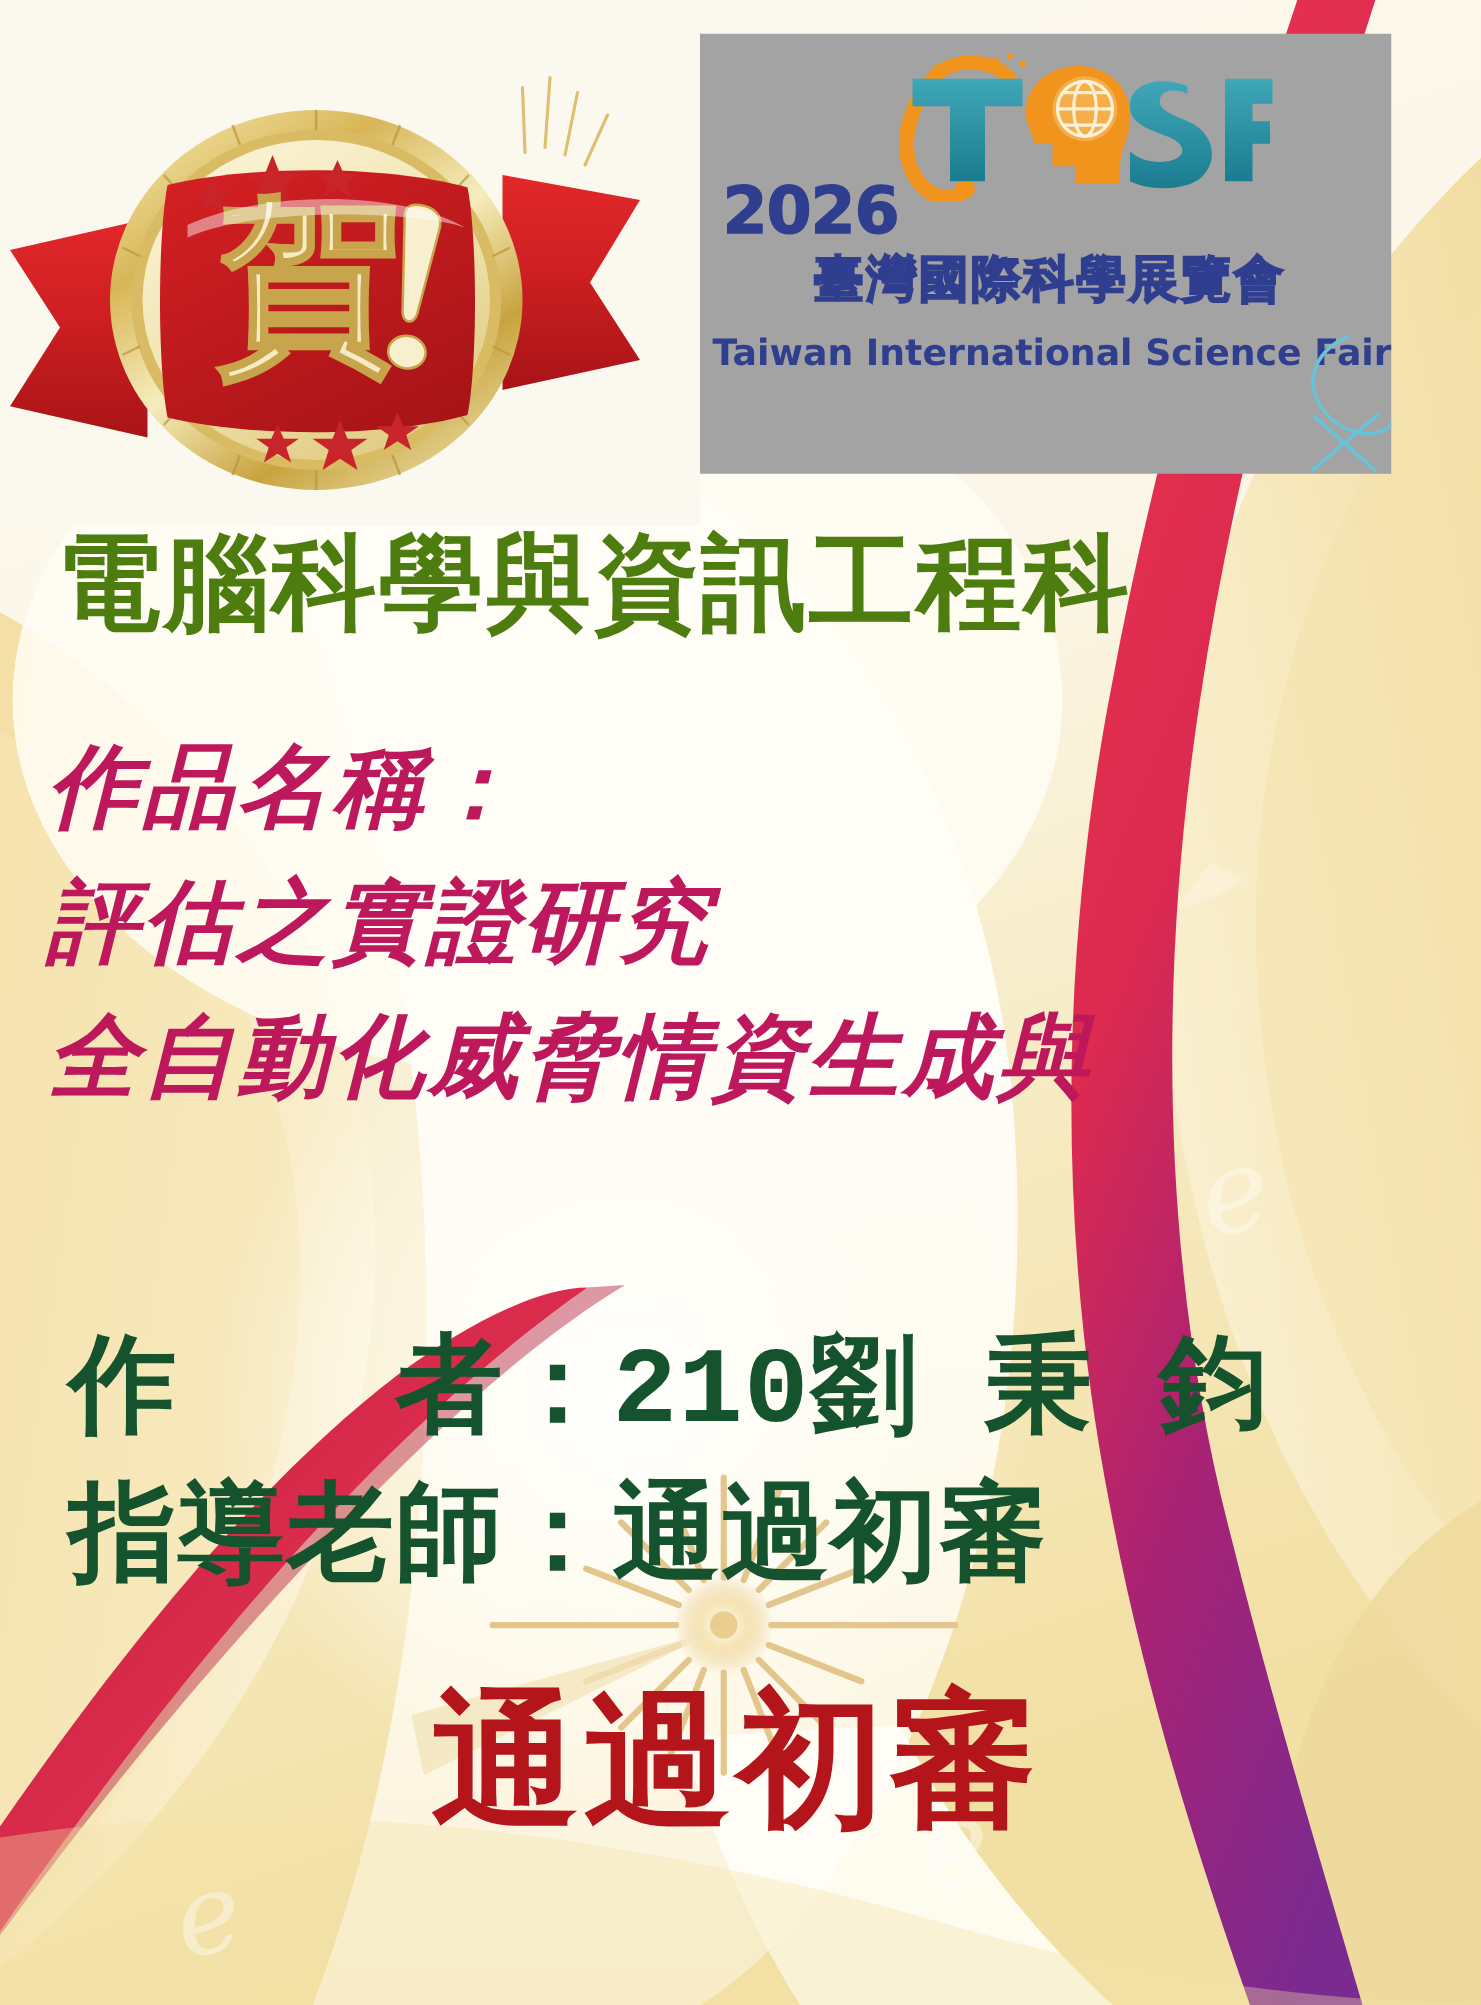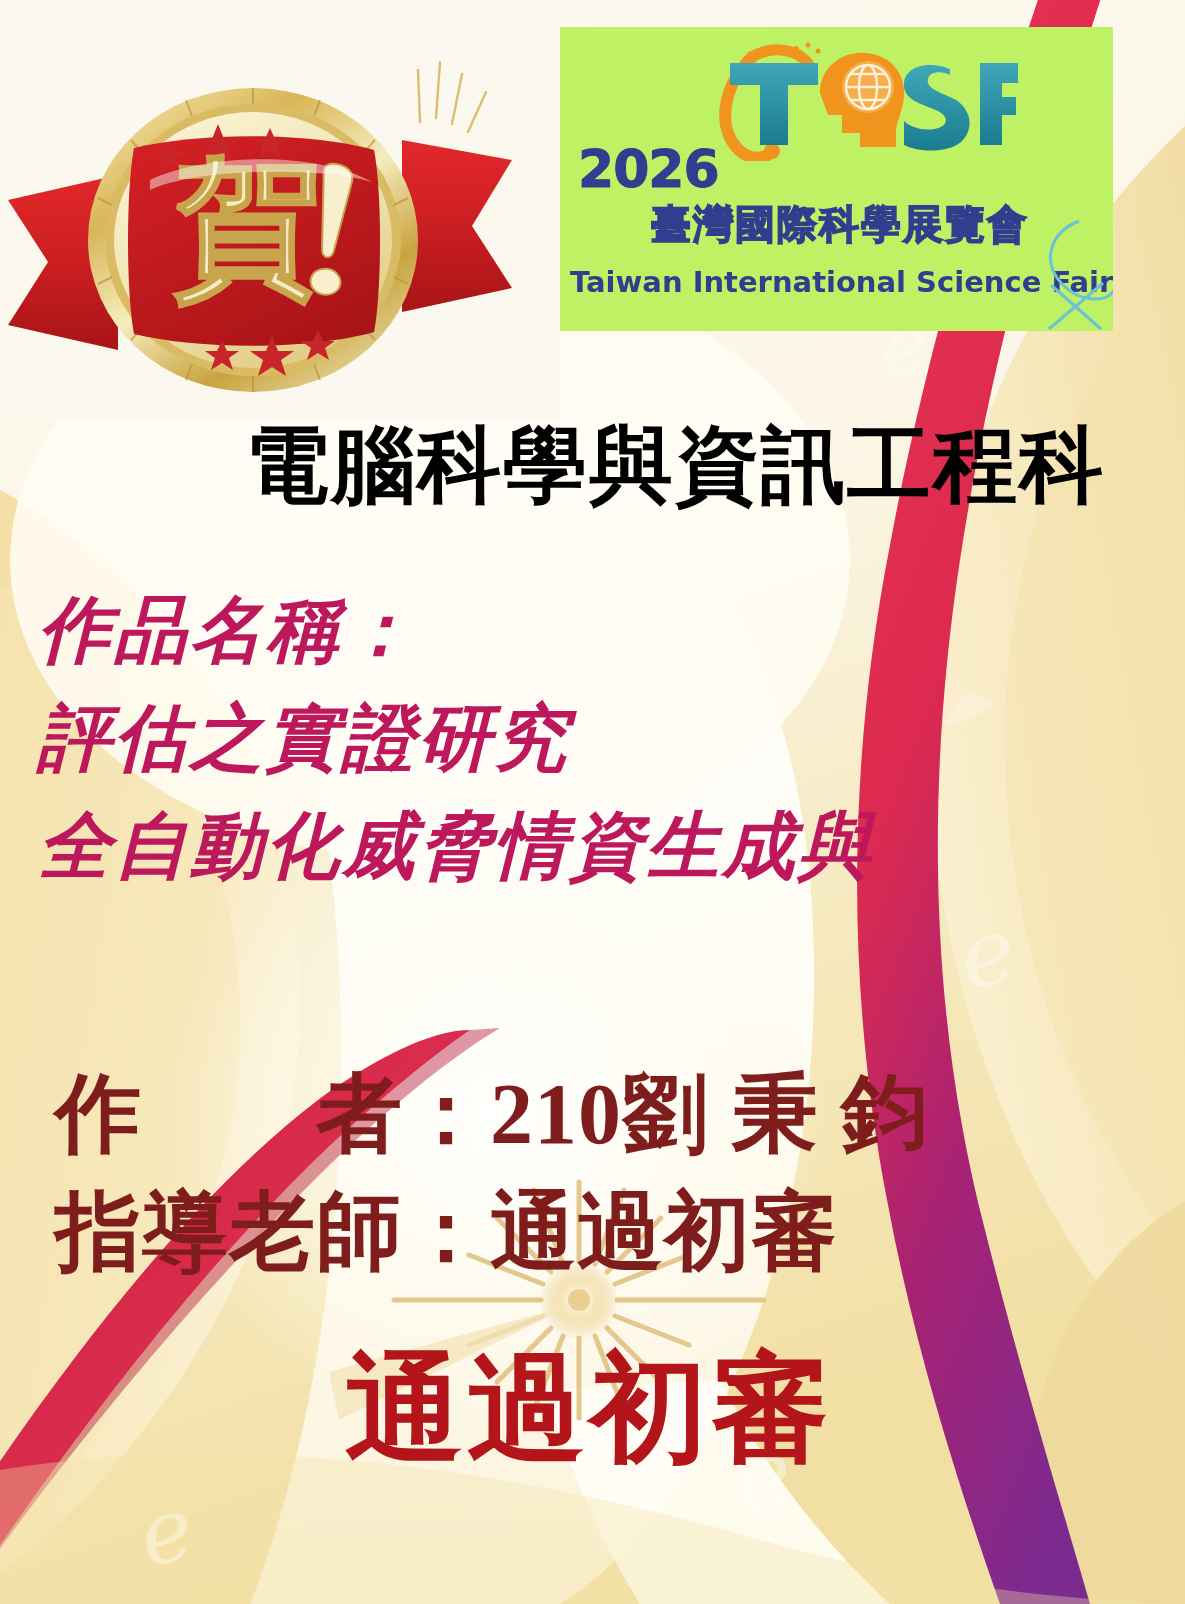--- a/index.html
+++ b/index.html
@@ -26,22 +26,22 @@
     width: 1185px;
     height: 1604px;
   }
 
   
   .logo-plate {
     position: absolute;
     left: 560px;
     top: 27px;
     width: 553px;
-    height: 304px;
-    background: #bef264;
+    height: 352px;
+    background: #a3a3a3;
     overflow: hidden;
   }
   .logo-year {
     position: absolute;
     left: 18px;
     top: 112px;
     font-family: "DejaVu Sans", sans-serif;
     font-weight: bold;
     font-size: 52px;
     letter-spacing: -1px;
@@ -92,28 +92,27 @@
     width: 520px;
     height: 360px;
   }
 
   
   .dept-title {
     position: absolute;
     left: 45px;
     top: 418px;
     width: 1060px;
-    font-family: Liberation Serif, serif;
+    font-family: Liberation Sans, sans-serif;
     font-weight: bold;
     font-size: 84px;
     line-height: 96px;
     letter-spacing: 2px;
-    color: #000000;
-    white-space: nowrap;
-    text-align: right;
+    color: #4d7c0f;
+    white-space: nowrap;
   }
 
   .work-block {
     position: absolute;
     left: 38px;
     top: 575px;
     width: 1080px;
   }
   .work-line {
     font-family: "DejaVu Serif", "Liberation Serif", serif;
@@ -126,26 +125,26 @@
     white-space: nowrap;
   }
 
   .people-block {
     position: absolute;
     left: 55px;
     top: 1055px;
     width: 1090px;
   }
   .people-line {
-    font-family: Liberation Serif, serif;
+    font-family: Liberation Mono, monospace;
     font-weight: bold;
     font-size: 86px;
     line-height: 118px;
     letter-spacing: 1px;
-    color: #7f1d1d;
+    color: #14532d;
     white-space: nowrap;
   }
 
   .result-line {
     position: absolute;
     left: 345px;
     top: 1345px;
     font-family: Liberation Serif, serif;
     font-weight: bold;
     font-size: 118px;

